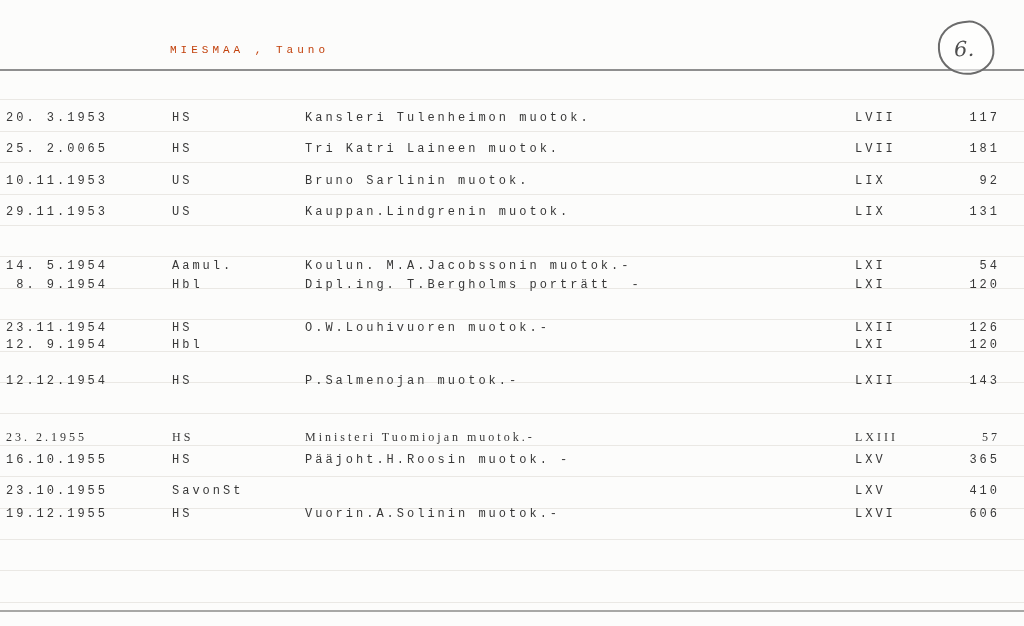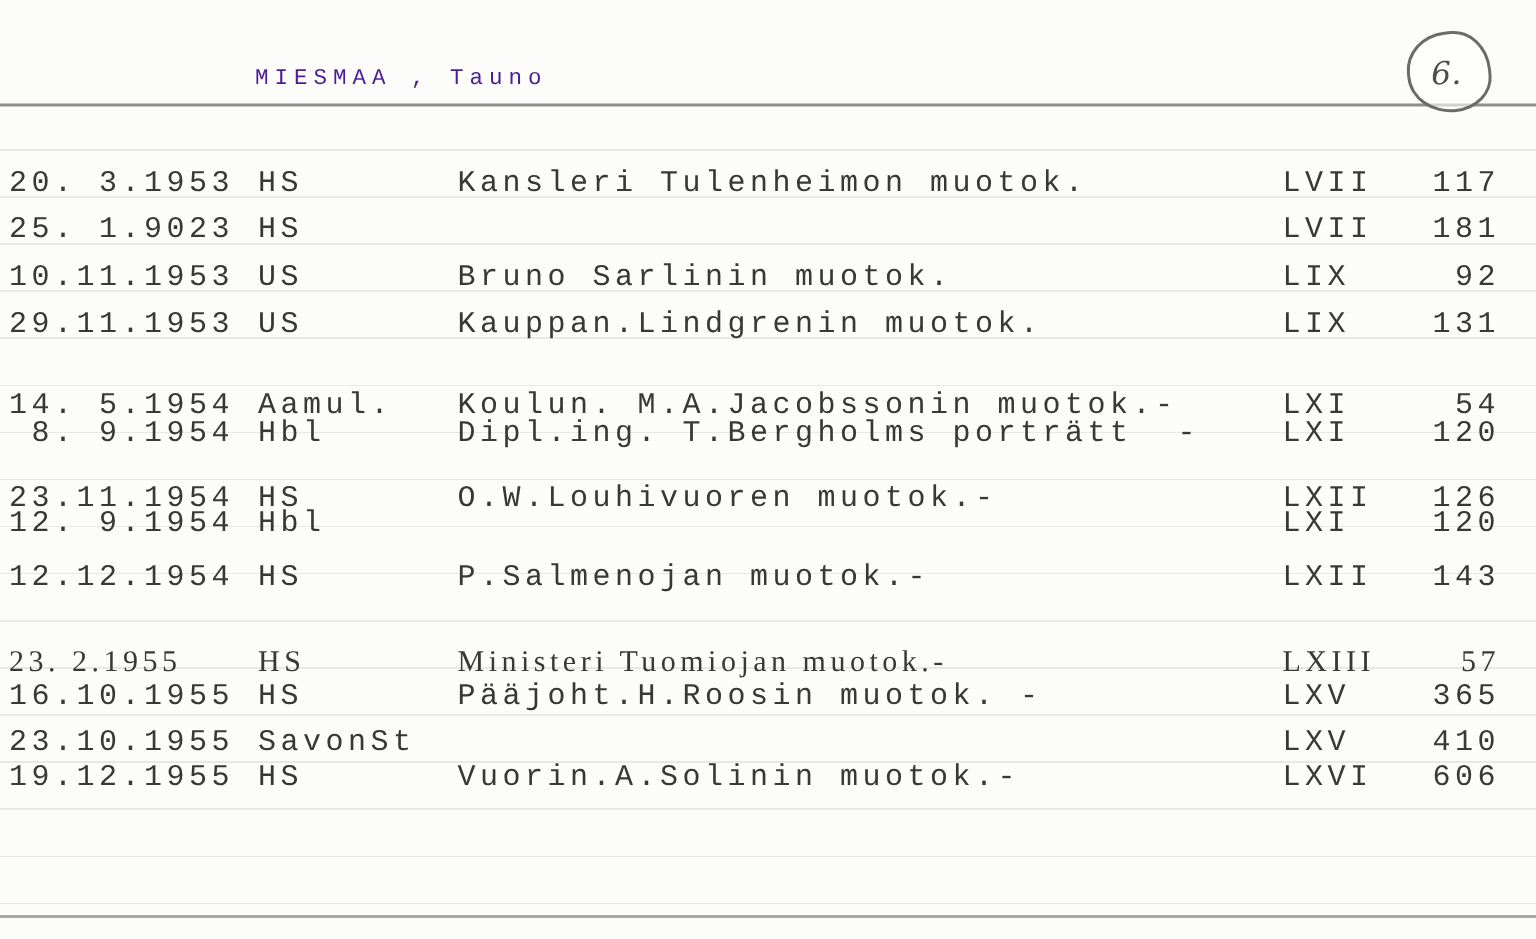--- a/index.html
+++ b/index.html
@@ -49,24 +49,24 @@
     left: 0;
     top: 610px;
     width: 1024px;
     height: 2px;
     background: #a8a8a6;
   }
   .header-name {
     position: absolute;
     left: 170px;
     top: 44px;
-    font-size: 15px;
+    font-size: 11px;
     letter-spacing: 4px;
     white-space: pre;
-    color: #4c1d95;
+    color: #c2410c;
   }
   .page-circle {
     position: absolute;
     left: 938px;
     top: 21px;
     width: 52px;
     height: 50px;
     border: 2.5px solid #6b6b6b;
     border-radius: 55% 48% 52% 60% / 52% 58% 46% 54%;
     transform: rotate(-6deg);
@@ -80,21 +80,21 @@
     font-style: italic;
     font-size: 21px;
     color: #4d4d4d;
     transform: rotate(4deg) translate(-2px, 1px);
   }
   .row {
     position: absolute;
     left: 0;
     width: 1024px;
     height: 22px;
-    font-size: 20px;
+    font-size: 12px;
     letter-spacing: 3px;
     white-space: pre;
   }
   .cell { position: absolute; top: 0; white-space: pre; }
   .cell.date   { left: 6px; }
   .cell.source { left: 172px; }
   .cell.title  { left: 305px; }
   .cell.volume { left: 855px; }
   .cell.page   { left: 920px; width: 80px; text-align: right; }
 </style>
@@ -108,21 +108,21 @@
   <div class="rule-dark-bottom"></div>
 
   <div class="header-name">MIESMAA , Tauno</div>
 
   <div class="page-circle">
     <span>6.</span>
   </div>
 
   <div id="rows-container">
       <div class="row" style="top: 111px;"><span class="cell date">20. 3.1953</span><span class="cell source">HS</span><span class="cell title">Kansleri Tulenheimon muotok.</span><span class="cell volume">LVII</span><span class="cell page">117</span></div>
-      <div class="row" style="top: 142px;"><span class="cell date">25. 1.9023</span><span class="cell source">HS</span><span class="cell volume">LVII</span><span class="cell page">181</span></div>
+      <div class="row" style="top: 142px;"><span class="cell date">25. 2.0065</span><span class="cell source">HS</span><span class="cell title">Tri Katri Laineen muotok.</span><span class="cell volume">LVII</span><span class="cell page">181</span></div>
       <div class="row" style="top: 174px;"><span class="cell date">10.11.1953</span><span class="cell source">US</span><span class="cell title">Bruno Sarlinin muotok.</span><span class="cell volume">LIX</span><span class="cell page">92</span></div>
       <div class="row" style="top: 205px;"><span class="cell date">29.11.1953</span><span class="cell source">US</span><span class="cell title">Kauppan.Lindgrenin muotok.</span><span class="cell volume">LIX</span><span class="cell page">131</span></div>
       <div class="row" style="top: 259px;"><span class="cell date">14. 5.1954</span><span class="cell source">Aamul.</span><span class="cell title">Koulun. M.A.Jacobssonin muotok.-</span><span class="cell volume">LXI</span><span class="cell page">54</span></div>
       <div class="row" style="top: 278px;"><span class="cell date"> 8. 9.1954</span><span class="cell source">Hbl</span><span class="cell title">Dipl.ing. T.Bergholms porträtt  -</span><span class="cell volume">LXI</span><span class="cell page">120</span></div>
       <div class="row" style="top: 321px;"><span class="cell date">23.11.1954</span><span class="cell source">HS</span><span class="cell title">O.W.Louhivuoren muotok.-</span><span class="cell volume">LXII</span><span class="cell page">126</span></div>
       <div class="row" style="top: 338px;"><span class="cell date">12. 9.1954</span><span class="cell source">Hbl</span><span class="cell volume">LXI</span><span class="cell page">120</span></div>
       <div class="row" style="top: 374px;"><span class="cell date">12.12.1954</span><span class="cell source">HS</span><span class="cell title">P.Salmenojan muotok.-</span><span class="cell volume">LXII</span><span class="cell page">143</span></div>
       <div class="row" style="top: 430px; font-family: Liberation Serif, serif;"><span class="cell date">23. 2.1955</span><span class="cell source">HS</span><span class="cell title">Ministeri Tuomiojan muotok.-</span><span class="cell volume">LXIII</span><span class="cell page">57</span></div>
       <div class="row" style="top: 453px;"><span class="cell date">16.10.1955</span><span class="cell source">HS</span><span class="cell title">Pääjoht.H.Roosin muotok. -</span><span class="cell volume">LXV</span><span class="cell page">365</span></div>
       <div class="row" style="top: 484px;"><span class="cell date">23.10.1955</span><span class="cell source">SavonSt</span><span class="cell volume">LXV</span><span class="cell page">410</span></div>

